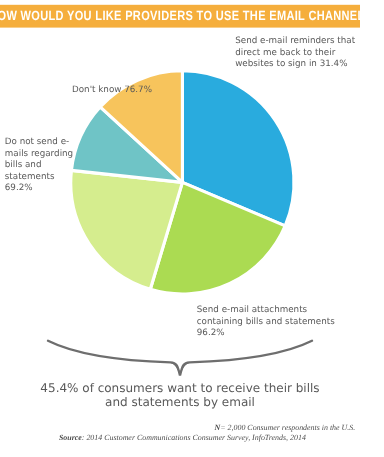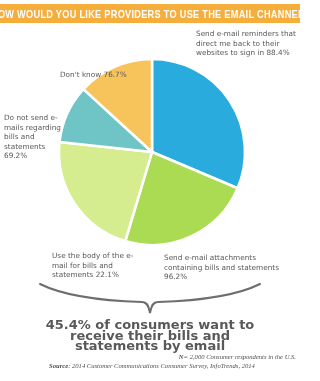--- a/index.html
+++ b/index.html
@@ -75,23 +75,22 @@
   }
   .brace svg { display: block; }
   .summary {
     position: absolute;
     left: 30px;
     top: 320px;
     width: 240px;
     text-align: center;
     color: #595959;
     font-family: "DejaVu Sans", sans-serif;
-    font-size: 13px;
+    font-size: 10px;
     line-height: 10.5px;
-    font-weight: bold;
   }
   
   .footer {
     position: absolute;
     left: 8px;
     top: 352px;
     width: 288px;
     text-align: right;
     font-family: "Liberation Serif", serif;
     font-style: italic;
@@ -117,24 +116,23 @@
       <g stroke="#ffffff" stroke-width="2.6" stroke-linejoin="round">
         <path fill="#29abde" d="M 96 100 L 96.00 7.00 A 93 93 0 0 1 181.65 136.23 Z"></path>
         <path fill="#abdb52" d="M 96 100 L 181.65 136.23 A 93 93 0 0 1 69.24 189.07 Z"></path>
         <path fill="#d5ed8e" d="M 96 100 L 69.24 189.07 A 93 93 0 0 1 3.54 89.95 Z"></path>
         <path fill="#6fc4c6" d="M 96 100 L 3.54 89.95 A 93 93 0 0 1 27.46 37.14 Z"></path>
         <path fill="#f7c45c" d="M 96 100 L 27.46 37.14 A 93 93 0 0 1 96.00 7.00 Z"></path>
       </g>
     </svg>
   </div>
 
-  <div class="label lbl-signin">Send e-mail reminders that direct me back to their websites to sign in 88.4%</div>
+  <div class="label lbl-signin">Send e-mail reminders that direct me back to their websites to sign in 31.4%</div>
   <div class="label lbl-dontknow">Don't know 76.7%</div>
   <div class="label lbl-donotsend">Do not send e-mails regarding bills and statements 69.2%</div>
-  <div class="label lbl-body">Use the body of the e-mail for bills and statements 22.1%</div>
   <div class="label lbl-attach">Send e-mail attachments containing bills and statements 96.2%</div>
 
   <div class="brace">
     <svg width="224" height="33" viewBox="0 0 224 33">
       <path d="M2 2 C 30 16, 72 19, 104 20 C 109 20.3, 110 22, 112 31 C 114 22, 115 20.3, 120 20 C 152 19, 194 16, 222 2" fill="none" stroke="#6e6e6e" stroke-width="2" stroke-linecap="round"></path>
       <path d="M104 20 C 109 20.3, 110 22, 112 31 C 114 22, 115 20.3, 120 20 C 116 22, 114 25, 112 31 C 110 25, 108 22, 104 20 Z" fill="#6e6e6e"></path>
     </svg>
   </div>
 
   <div class="summary">45.4% of consumers want to receive their bills and statements by email</div>

